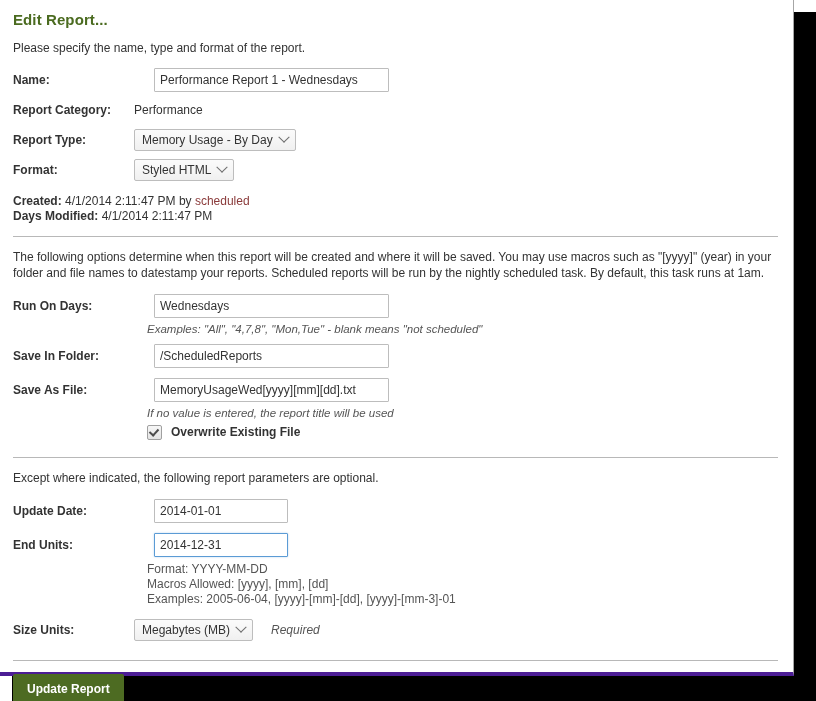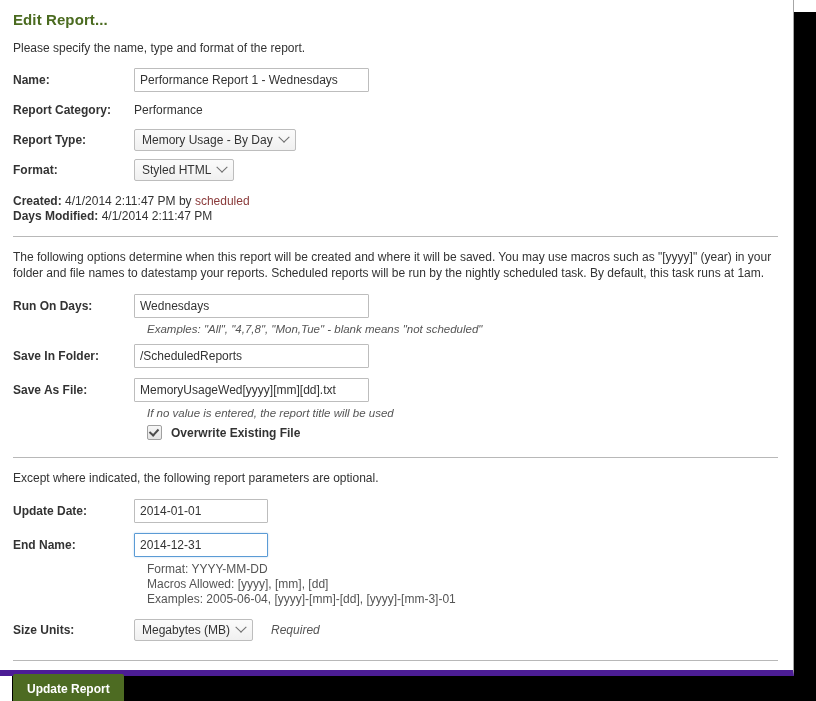--- a/index.html
+++ b/index.html
@@ -18,21 +18,21 @@
 
   
   #page-frame {
     position: absolute;
     left: 0;
     top: 0;
     width: 794px;
     height: 676px;
     background: #ffffff;
     border-right: 1px solid #a6a6a6;
-    border-bottom: 6px solid #4c1d95;
+    border-bottom: 4px solid #4c1d95;
     box-sizing: border-box;
     z-index: 2;
   }
   #page-shadow {
     position: absolute;
     left: 12px;
     top: 12px;
     width: 804px;
     height: 689px;
     background: #000000;
@@ -97,20 +97,21 @@
     font-family: "Liberation Sans", sans-serif;
     font-size: 12px;
     color: #333333;
     border: 1px solid #bdbdbd;
     background: #ffffff;
     height: 24px;
     box-sizing: border-box;
     padding: 2px 5px;
     border-radius: 1px;
     outline: none;
+    margin-left: 20px;
   }
   input.w-wide { width: 235px; }
   input.w-date { width: 134px; }
   input.txt.focused {
     border: 1px solid #5b9bd5;
     box-shadow: 0 0 2px rgba(91,155,213,0.45);
   }
 
   
   .sel {
@@ -173,21 +174,20 @@
     font-size: 12px;
     color: #555555;
     margin: 4px 0 0 134px;
     line-height: 15px;
     font-style: normal;
   }
 
   
   .check-row {
     display: flex;
-    align-items: center;
     margin: 6px 0 0 134px;
   }
   .checkbox {
     width: 13px;
     height: 13px;
     border: 1px solid #a0a0a0;
     background: linear-gradient(to bottom, #f6f6f6, #e4e4e4);
     border-radius: 2px;
     position: relative;
     margin-right: 9px;
@@ -337,21 +337,21 @@
     
     <div class="form-row" style="margin-top:6px;">
       <div class="form-label">Update Date:</div>
       <div class="form-field">
         <input class="txt w-date" type="text" value="2014-01-01" style="">
       </div>
     </div>
 
     
     <div class="form-row" style="margin-top:8px;">
-      <div class="form-label">End Name:</div>
+      <div class="form-label">End Units:</div>
       <div class="form-field">
         <input class="txt w-date focused" type="text" value="2014-12-31" style="">
       </div>
     </div>
 
     <div class="hint-plain">
       <div>Format: YYYY-MM-DD</div>
       <div>Macros Allowed: [yyyy], [mm], [dd]</div>
       <div>Examples: 2005-06-04, [yyyy]-[mm]-[dd], [yyyy]-[mm-3]-01</div>
     </div>

